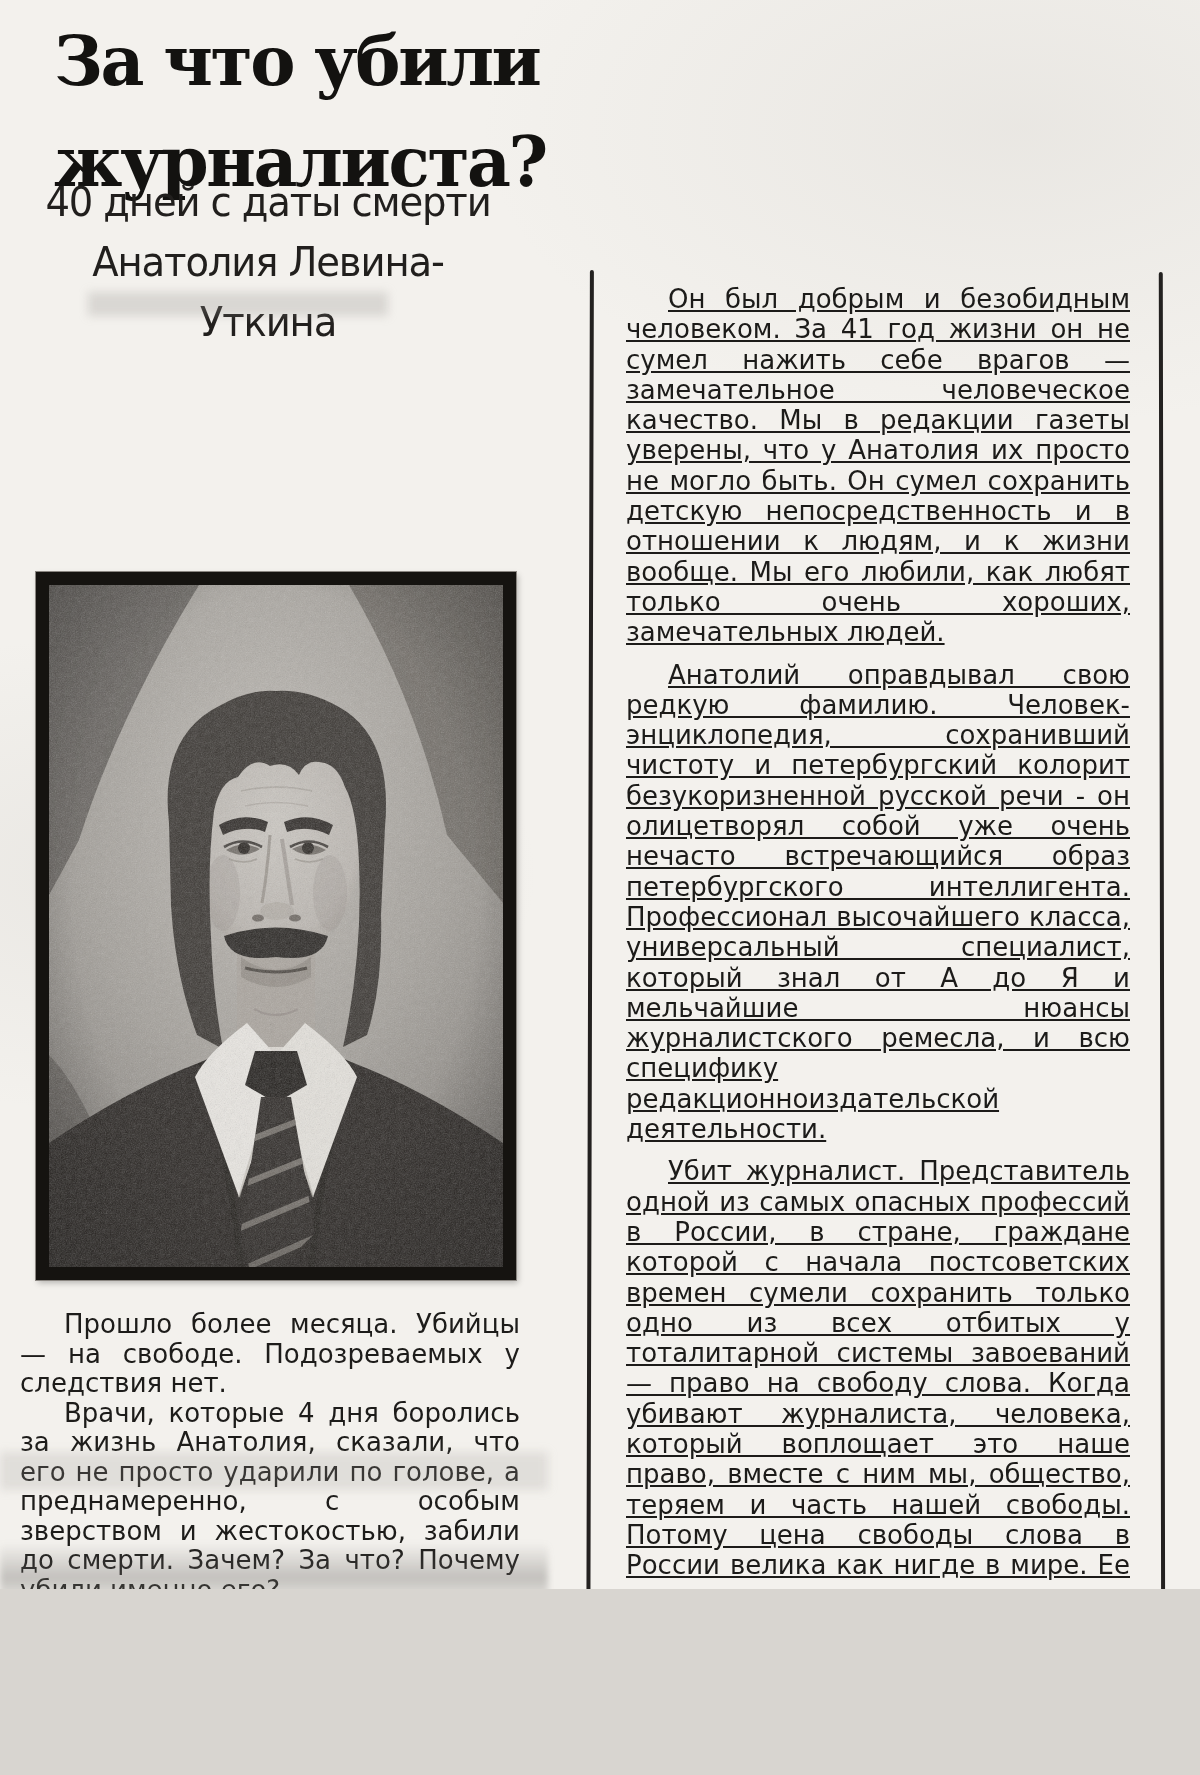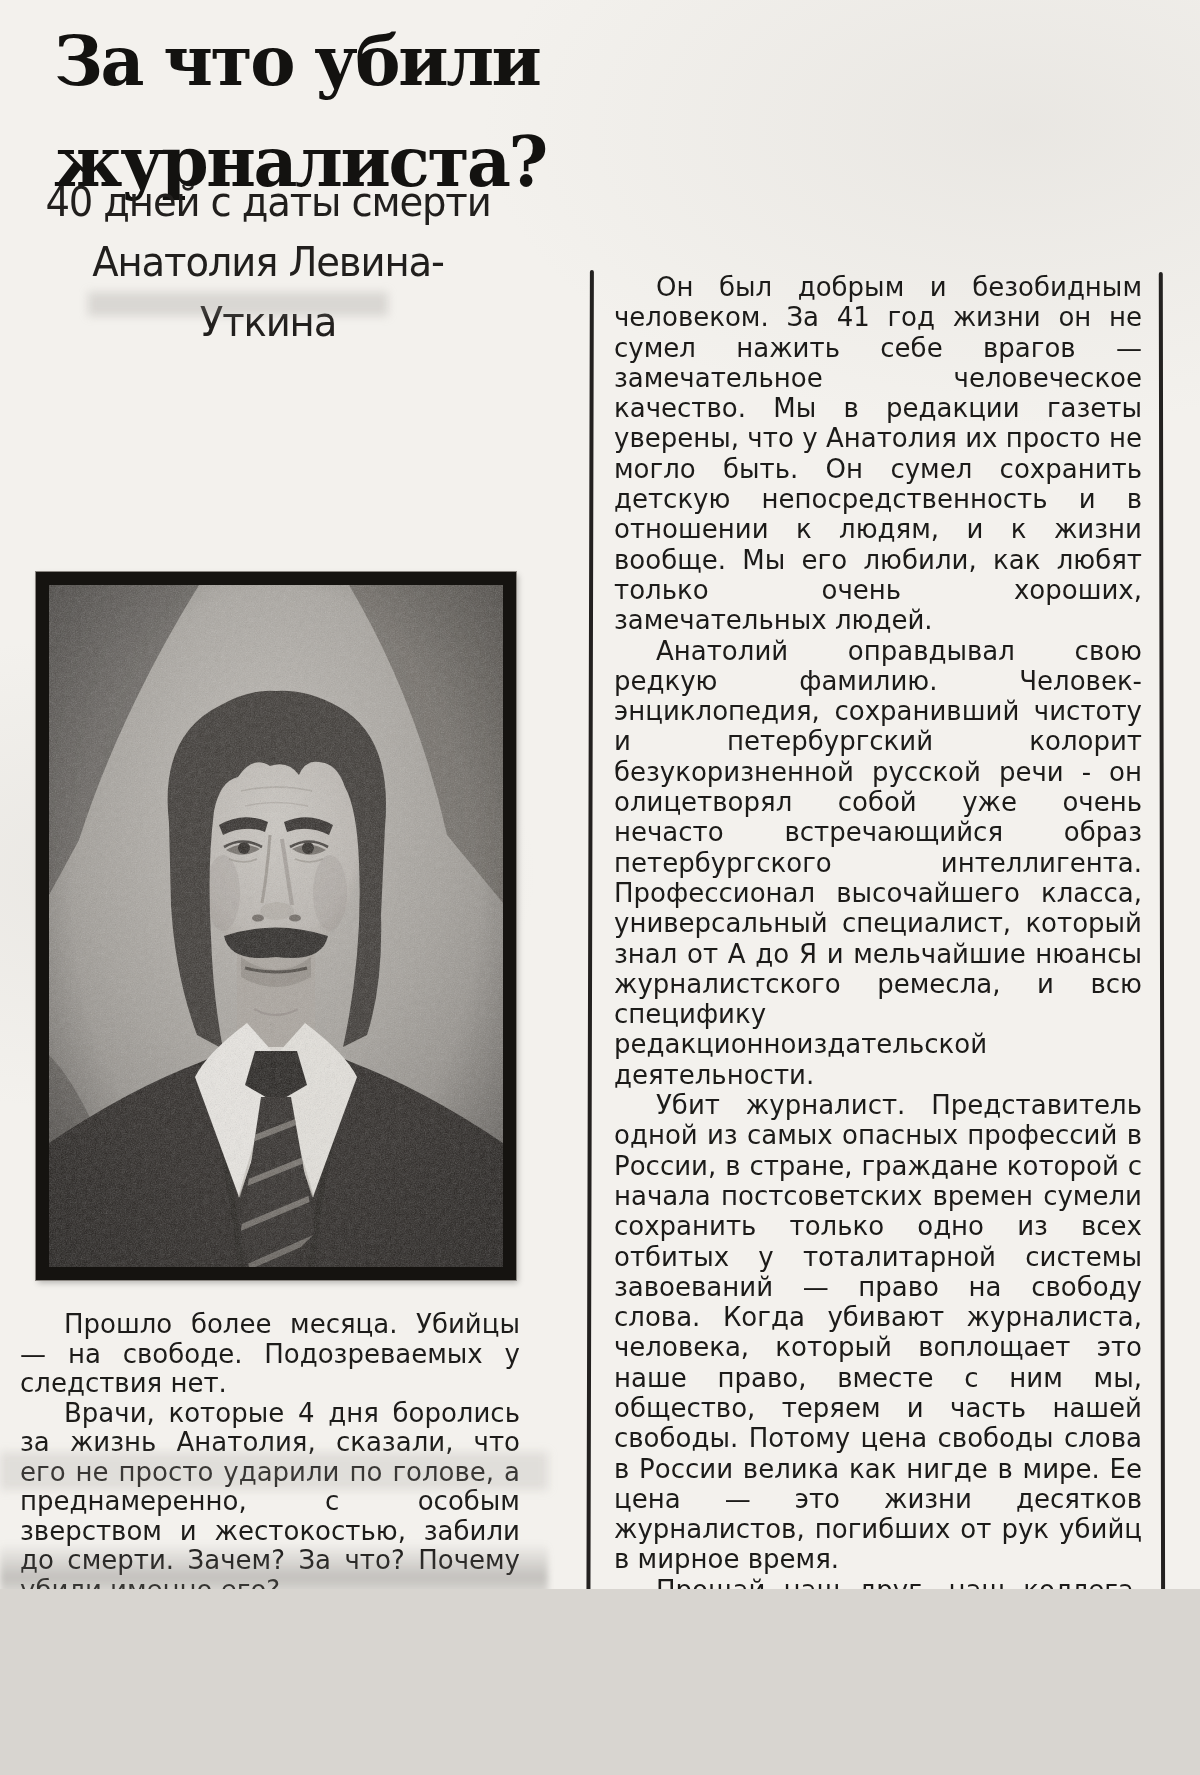--- a/index.html
+++ b/index.html
@@ -39,21 +39,21 @@
   }
   .captions p{margin:0;text-indent:44px;}
   .captions p.ital{font-style:italic;}
   .rule-v{position:absolute;background:#232120;width:4px;border-radius:2px;}
   .rule-v.left{left:588px;top:270px;height:1455px;transform:rotate(.15deg);}
   .rule-v.right{left:1160px;top:272px;height:1396px;transform:rotate(-.1deg);}
   .right-col{
     position:absolute;left:614px;top:272px;width:528px;
     font-size:26px;line-height:30.3px;text-align:justify;color:#1c1b19;
   }
-  .right-col p{margin:0;text-indent:42px;}
+  .right-col p{margin:12px;text-indent:42px;text-decoration:underline;}
   .signature{
     position:absolute;left:614px;top:1666px;width:512px;text-align:center;
     font-weight:bold;font-style:italic;font-size:29px;letter-spacing:-.3px;color:#151413;
   }
   .rule-h{
     position:absolute;left:610px;top:1729px;width:582px;height:6px;
     background:#1b1a18;border-radius:3px;transform:rotate(.5deg);
   }
   .credit{
     position:absolute;left:999px;top:1751px;width:201px;height:24px;

